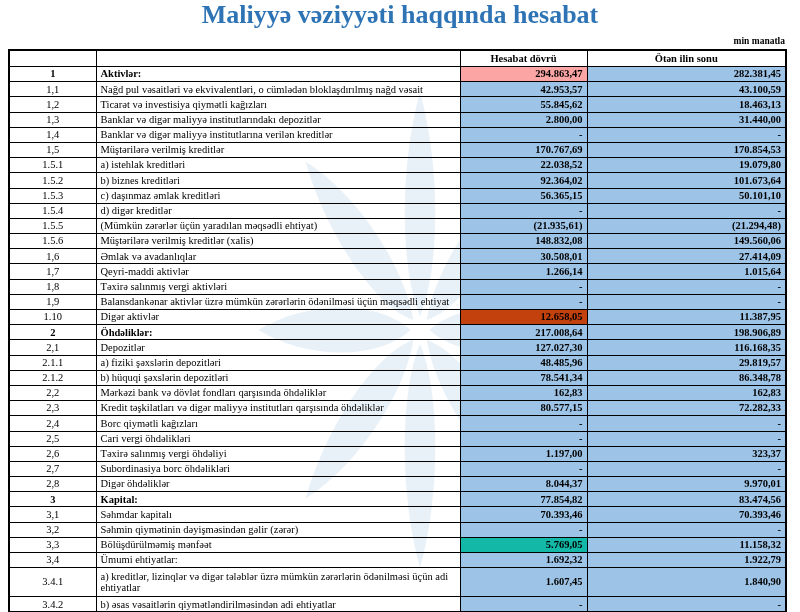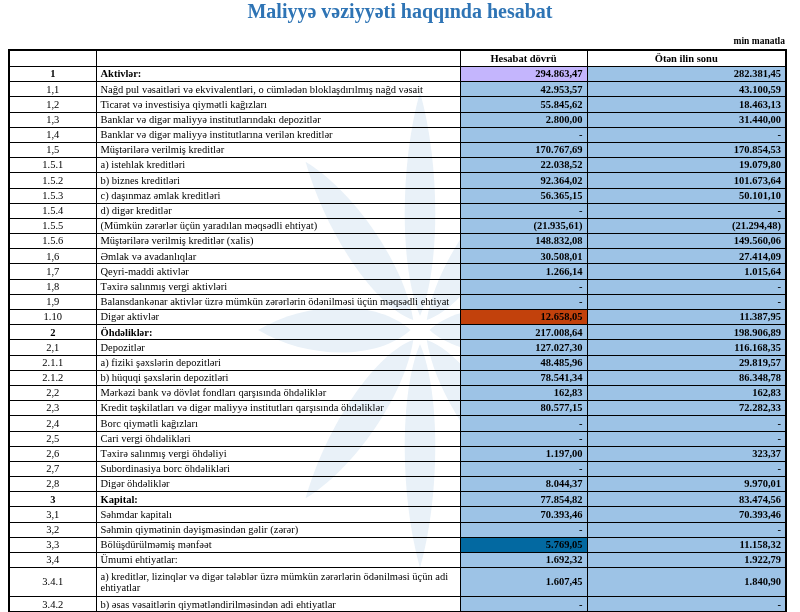--- a/index.html
+++ b/index.html
@@ -14,21 +14,21 @@
     position:absolute;
     left:255px;top:80px;
     z-index:0;
     pointer-events:none;
   }
   .title{
     position:absolute;
     top:0px;left:0;width:100%;
     margin:0;
     text-align:center;
-    font-size:20px;
+    font-size:26px;
     font-weight:bold;
     letter-spacing:0px;
     z-index:2;
   }
   .unit-note{
     position:absolute;
     top:36px;
     right:15px;
     font-size:9.5px;
     font-weight:bold;
@@ -103,21 +103,21 @@
         <th></th>
         <th></th>
         <th>Hesabat dövrü</th>
         <th>Ötən ilin sonu</th>
       </tr>
     </thead>
     <tbody id="tbody">
         <tr class="section">
           <td class="c-num">1</td>
           <td class="c-label">Aktivlər:</td>
-          <td class="val" style="background: #c4b5fd; margin-top: 14px;">294.863,47</td>
+          <td class="val" style="background: #fca5a5; margin-top: 14px;">294.863,47</td>
           <td class="val" style="background: rgb(157, 195, 230);">282.381,45</td>
         </tr>
         <tr>
           <td class="c-num">1,1</td>
           <td class="c-label">Nağd pul vəsaitləri və  ekvivalentləri, o cümlədən bloklaşdırılmış nağd vəsait</td>
           <td class="val" style="background: rgb(157, 195, 230);">42.953,57</td>
           <td class="val" style="background: rgb(157, 195, 230); padding-left: 35px;">43.100,59</td>
         </tr>
         <tr>
           <td class="c-num">1,2</td>
@@ -289,21 +289,21 @@
         </tr>
         <tr>
           <td class="c-num">3,2</td>
           <td class="c-label">Səhmin qiymətinin dəyişməsindən gəlir (zərər)</td>
           <td class="val" style="background: rgb(157, 195, 230);">-</td>
           <td class="val" style="background: rgb(157, 195, 230);">-</td>
         </tr>
         <tr>
           <td class="c-num">3,3</td>
           <td class="c-label">Bölüşdürülməmiş mənfəət</td>
-          <td class="val" style="background: #0369a1;">5.769,05</td>
+          <td class="val" style="background: #14b8a6;">5.769,05</td>
           <td class="val" style="background: rgb(157, 195, 230);">11.158,32</td>
         </tr>
         <tr>
           <td class="c-num">3,4</td>
           <td class="c-label">Ümumi ehtiyatlar:</td>
           <td class="val" style="background: rgb(157, 195, 230);">1.692,32</td>
           <td class="val" style="background: rgb(157, 195, 230);">1.922,79</td>
         </tr>
         <tr class="tall">
           <td class="c-num">3.4.1</td>

